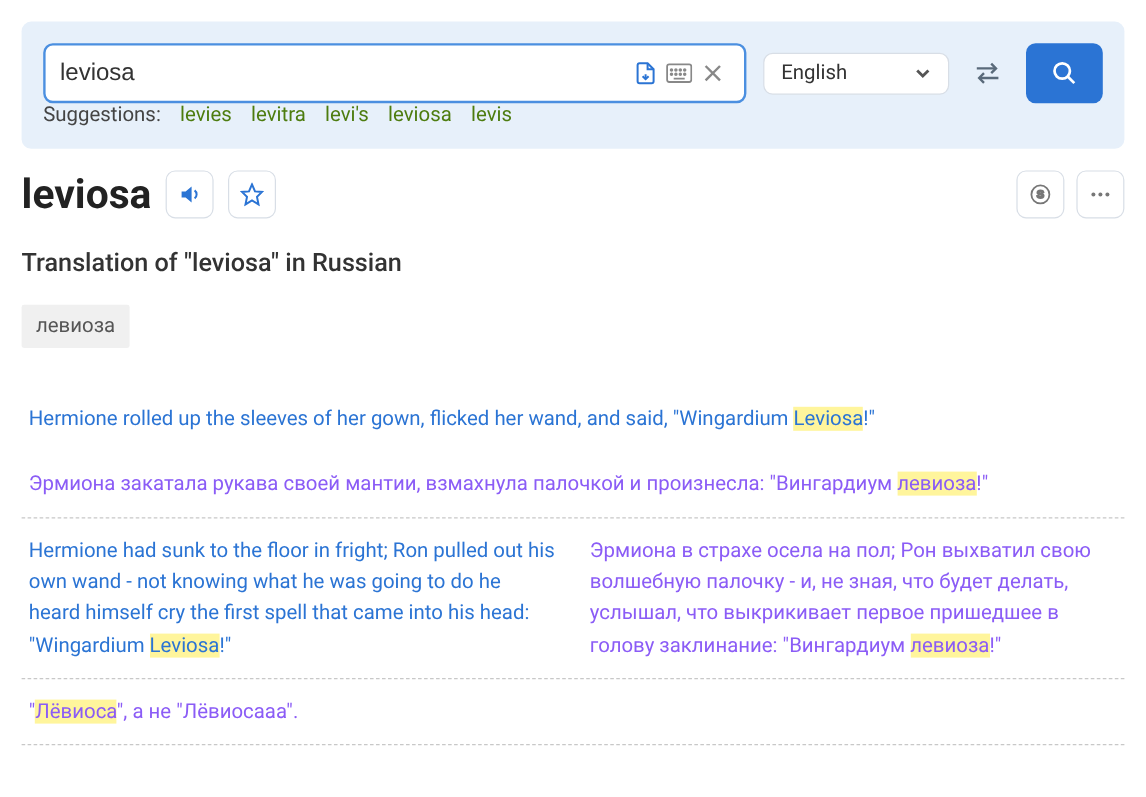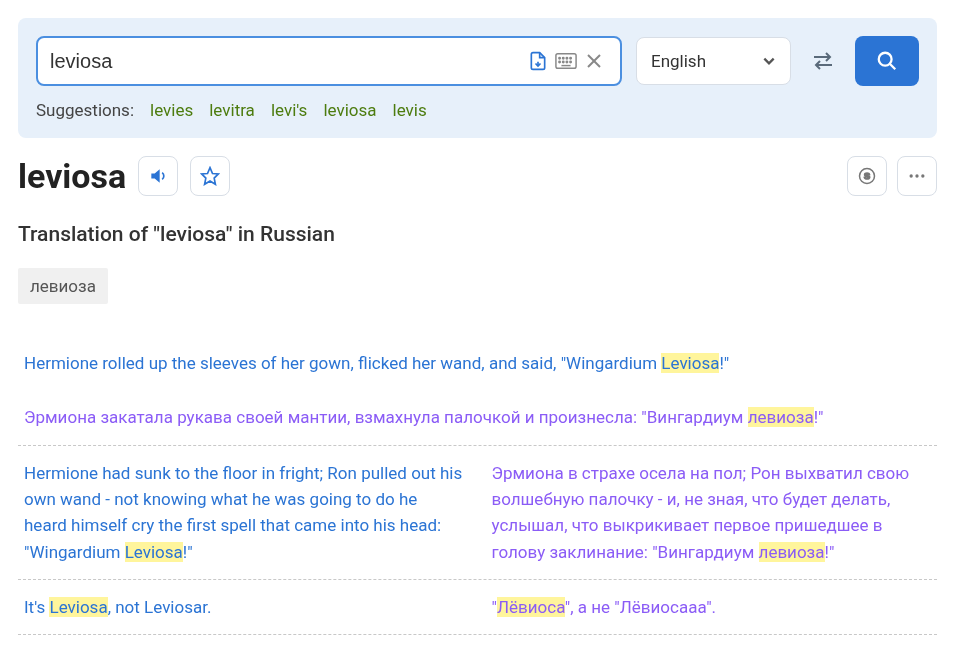--- a/index.html
+++ b/index.html
@@ -48,21 +48,21 @@
       width: 28px;
       height: 28px;
       cursor: pointer;
       color: #888;
     }
     .search-icon-btn.blue { color: #2b74d4; }
     .dropdown {
       background: #fff;
       border: 1px solid #d8dee6;
       border-radius: 8px;
-      height: 48px;
+      height: 35px;
       display: flex;
       align-items: center;
       justify-content: space-between;
       padding: 0 14px;
       min-width: 155px;
       cursor: pointer;
       font-size: 17px;
       color: #333;
     }
     .swap-btn {
@@ -78,21 +78,20 @@
       background: #2b74d4;
       border-radius: 8px;
       width: 64px;
       height: 50px;
       display: flex;
       align-items: center;
       justify-content: center;
       cursor: pointer;
     }
     .suggestions-row {
-      margin-top: 14px;
       display: flex;
       gap: 16px;
       font-size: 17px;
       align-items: baseline;
       text-align: right;
     }
     .suggestions-label {
       color: #444;
     }
     .suggestion-link {
@@ -289,18 +288,17 @@
   <div class="examples">
     <div class="example-row">
       <div class="example-col src"><span>Hermione rolled up the sleeves of her gown, flicked her wand, and said, "Wingardium </span><span class="hl">Leviosa</span><span>!"</span></div>
       <div class="example-col tgt"><span>Эрмиона закатала рукава своей мантии, взмахнула палочкой и произнесла: "Вингардиум </span><span class="hl">левиоза</span><span>!"</span></div>
     </div>
     <div class="example-row">
       <div class="example-col src"><span>Hermione had sunk to the floor in fright; Ron pulled out his own wand - not knowing what he was going to do he heard himself cry the first spell that came into his head: "Wingardium </span><span class="hl">Leviosa</span><span>!"</span></div>
       <div class="example-col tgt"><span>Эрмиона в страхе осела на пол; Рон выхватил свою волшебную палочку - и, не зная, что будет делать, услышал, что выкрикивает первое пришедшее в голову заклинание: "Вингардиум </span><span class="hl">левиоза</span><span>!"</span></div>
     </div>
     <div class="example-row">
-      <div class="example-col src"><span>It's </span><span class="hl">Leviosa</span><span>, not Leviosar.</span></div>
       <div class="example-col tgt"><span>"</span><span class="hl">Лёвиоса</span><span>", а не "Лёвиосааа".</span></div>
     </div>
   </div>
 
 </div>
 
 </body></html>

